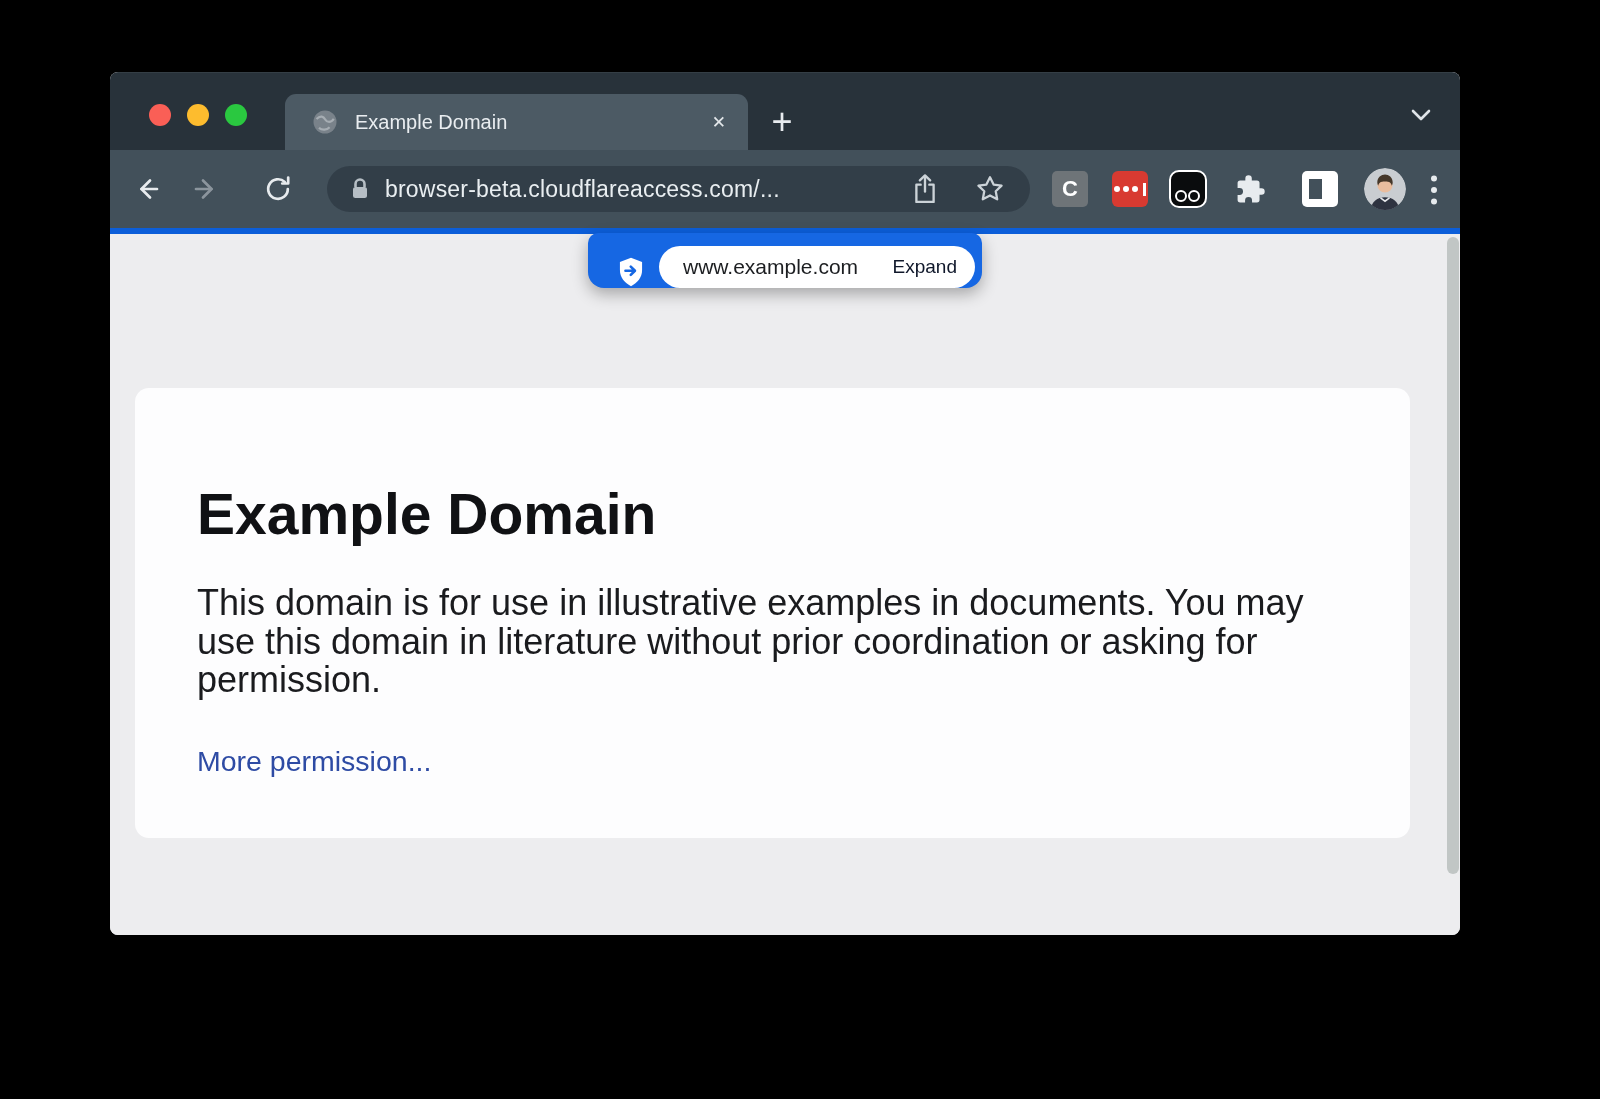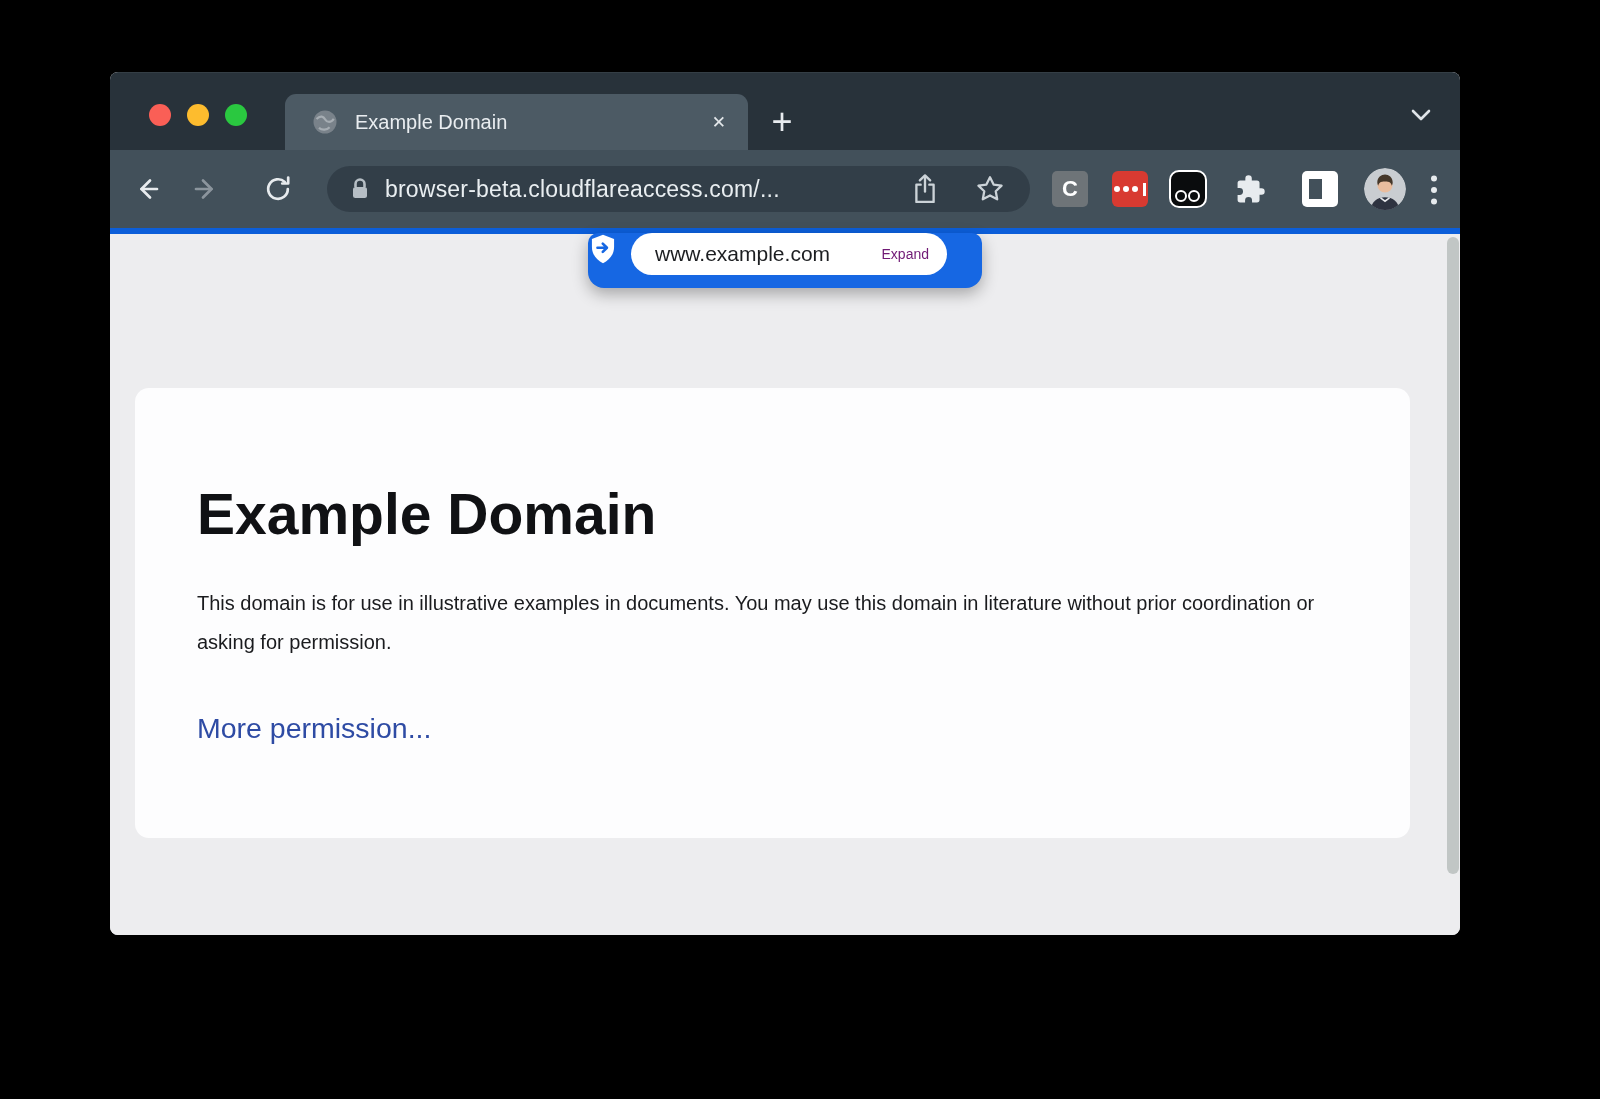--- a/index.html
+++ b/index.html
@@ -61,35 +61,35 @@
   .ext-panel { left:1192px; background:#fff; border-radius:5px; position:absolute; }
   .panel-inner { position:absolute; left:7px; top:8px; width:13px; height:20px; background:var(--toolbar-bg,#42505a); }
   .avatar { position:absolute; left:1254px; top:18px; width:42px; height:42px; border-radius:50%; overflow:hidden; cursor:pointer; }
   .menu-dots { position:absolute; left:1319px; top:24px; cursor:pointer; }
   
   .blueline { height:6px; background:var(--accent-blue,#0c5ed9); }
   .content { position:relative; height:701px; background:var(--page-bg,#ededef); }
   .banner {
     position:absolute; left:478px; top:-1px; width:394px; height:55px;
     background:var(--banner-blue,#1667e3); border-radius:10px 10px 16px 16px;
-    display:flex; align-items:flex-start; padding-left:0;
+    display:flex; align-items:flex-end; padding-left:28px;
     box-shadow:0 6px 16px rgba(0,0,0,.30);
   }
   .domain-pill {
     margin-left:13px; width:316px; height:42px; background:#fff; border-radius:21px;
     display:flex; align-items:center; padding:0 18px 0 24px; cursor:pointer;
   }
   .domain { font-size:21px; color:#1c1e21; }
-  .expand { margin-left:auto; font-size:14px; color:#701a75; cursor:pointer; }
+  .expand { margin-left:auto; font-size:19px; color:#0f172a; cursor:pointer; }
   .card {
     position:absolute; left:25px; top:154px; width:1275px; height:450px;
     background:var(--card-bg,#fdfdfe); border-radius:14px; padding:93px 72px 0 62px;
   }
   .card h1 { margin:0; font-size:57px; font-weight:bold; color:#101114; }
-  .card p { margin:37px 0 10px; font-size:20px; line-height:38.5px; color:#1a1b1e; max-width:1142px; }
+  .card p { margin:37px 0 4px; font-size:36px; line-height:38.5px; color:#1a1b1e; max-width:1142px; }
   .card a { display:inline-block; margin-top:41px; font-size:28.5px; color:var(--link-blue,#2e4ba4); text-decoration:none; cursor:pointer; }
   .scroll-thumb { position:absolute; right:1px; top:3px; width:12px; height:637px; border-radius:6px; background:var(--scrollbar,#c1c6c5); cursor:grab; }
 </style>
 </head>
 <body>
 
 <div class="window">
 
   <div class="tabstrip">
     <div class="traffic t-red"></div>

